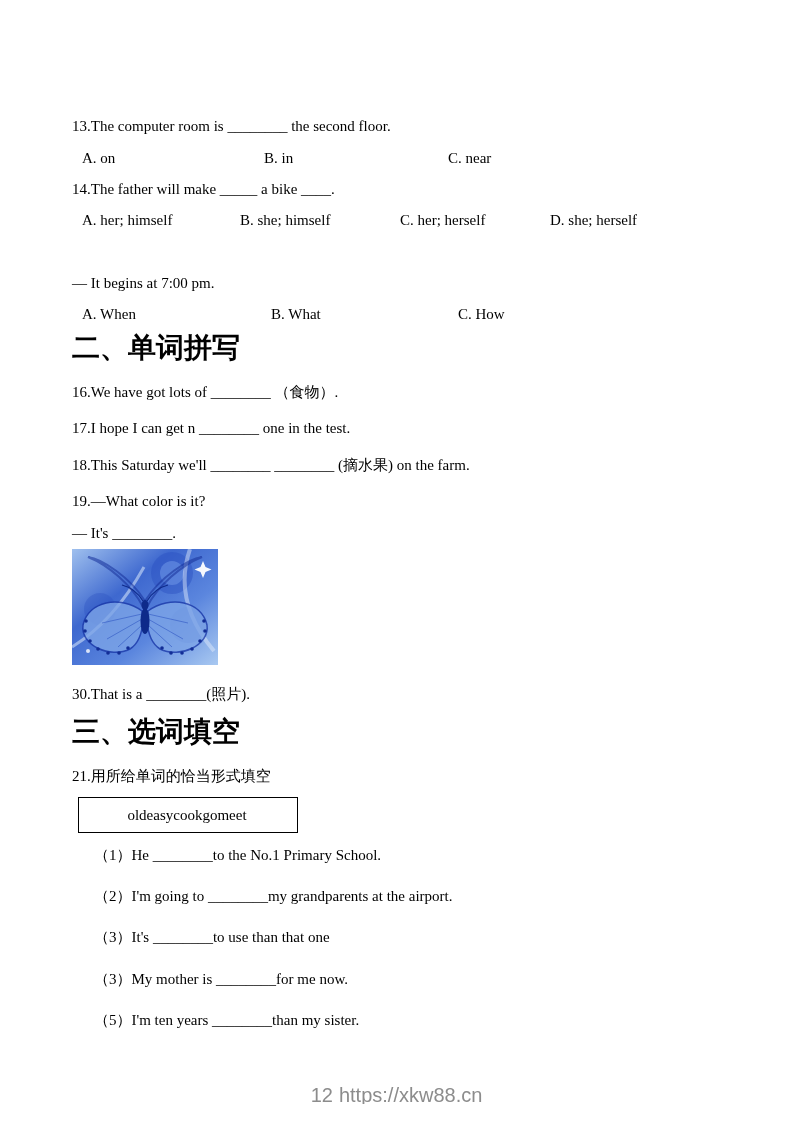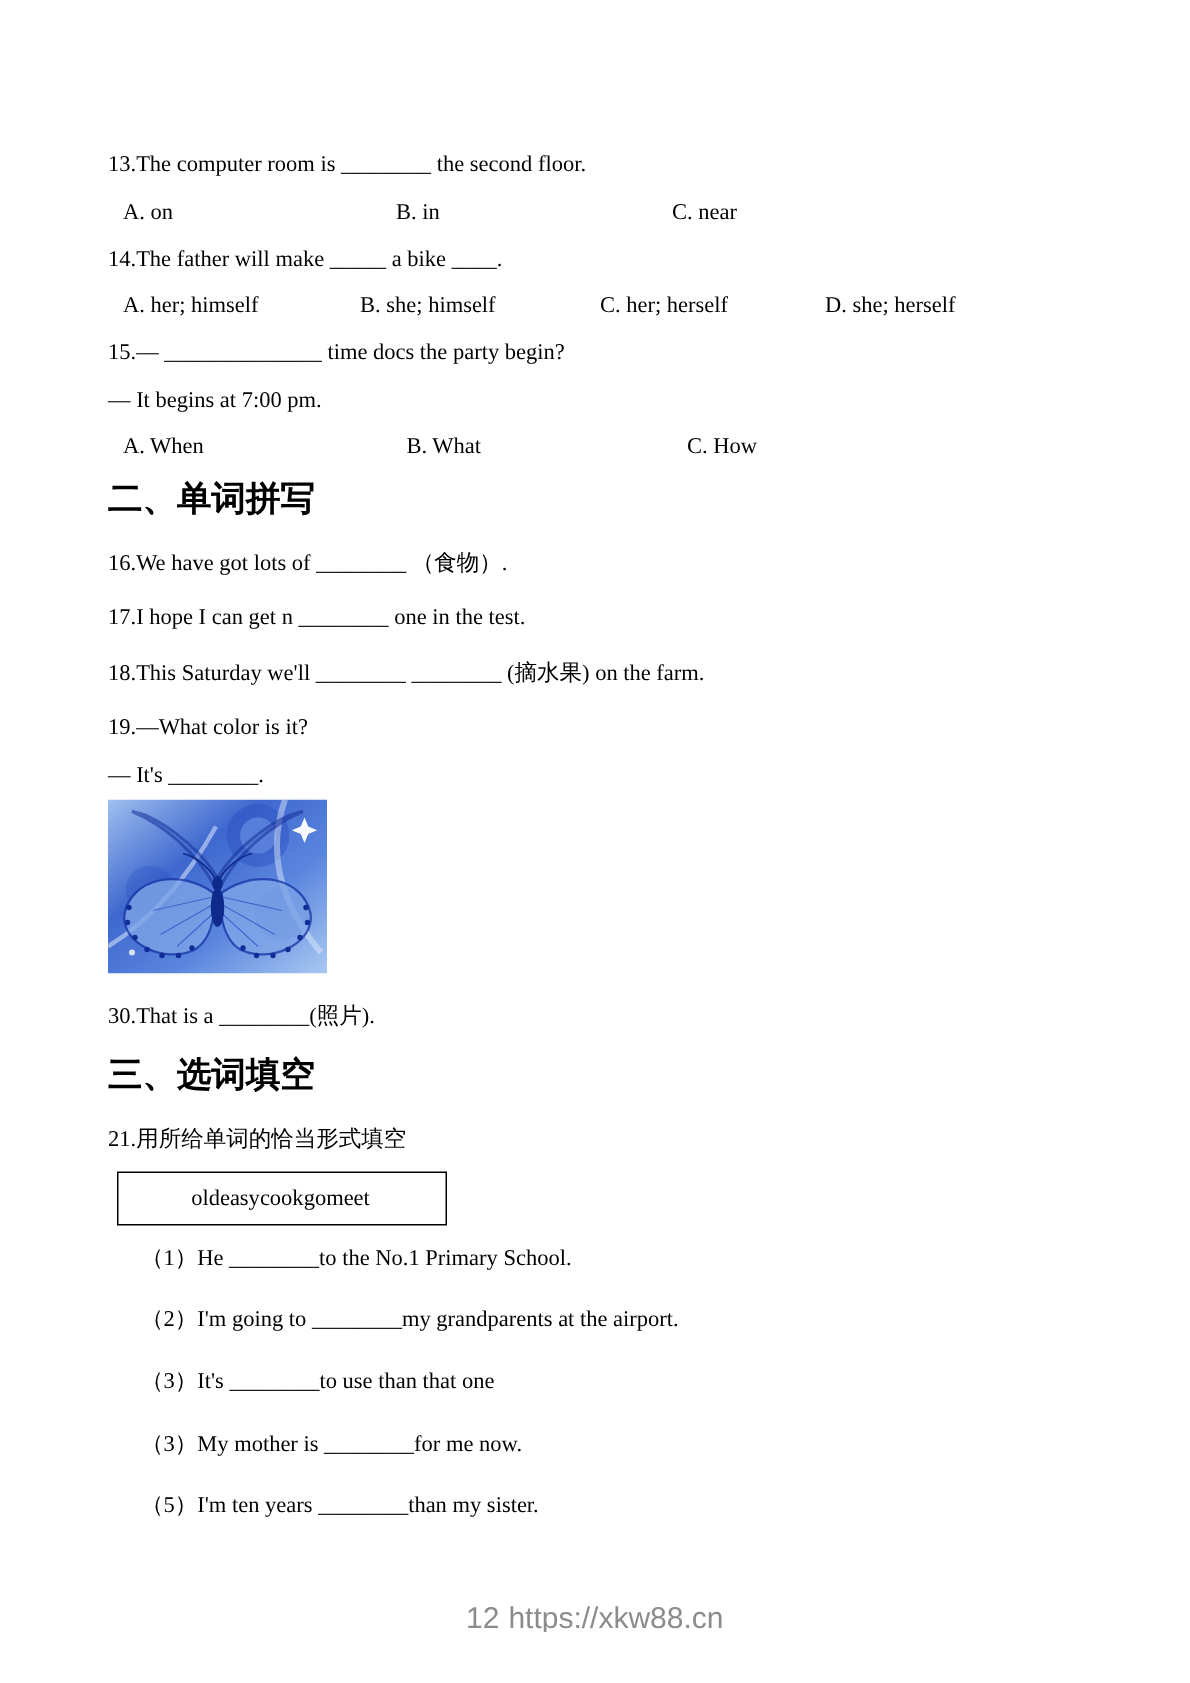--- a/index.html
+++ b/index.html
@@ -9,20 +9,21 @@
   }
   .page {
     position: relative;
     width: 793px;
     height: 1088px;
     background: #ffffff;
     font-family: "Liberation Serif", serif;
     font-size: 15px;
     color: #000000;
     overflow: hidden;
+    margin-top: 16px;
   }
   .line {
     position: absolute;
     left: 72px;
     line-height: 17px;
     white-space: pre;
   }
   .subline {
     position: absolute;
     left: 94px;
@@ -38,21 +39,21 @@
   .optrow span {
     position: absolute;
     top: 0;
     white-space: pre;
   }
   .heading {
     position: absolute;
     left: 72px;
     font-family: "Liberation Sans", sans-serif;
     font-weight: bold;
-    font-size: 23px;
+    font-size: 28px;
     line-height: 24px;
     white-space: pre;
   }
   .wordbox {
     position: absolute;
     left: 78px;
     top: 781px;
     width: 220px;
     height: 36px;
     border: 1px solid #000000;
@@ -97,21 +98,20 @@
   </div>
 
   <div class="line" style="top:165px">14.The father will make _____ a bike ____.</div>
   <div class="optrow" style="top:196px">
     <span style="left:10px">A. her; himself</span>
     <span style="left:168px">B. she; himself</span>
     <span style="left:328px">C. her; herself</span>
     <span style="left:478px">D. she; herself</span>
   </div>
 
-  <div class="line" style="top:227px">15.— ______________ time docs the party begin?</div>
   <div class="line" style="top:259px">— It begins at 7:00 pm.</div>
   <div class="optrow" style="top:290px">
     <span style="left:10px">A. When</span>
     <span style="left:199px">B. What</span>
     <span style="left:386px">C. How</span>
   </div>
 
   <div class="heading" style="top:320px">二、单词拼写</div>
 
   <div class="line" style="top:368px">16.We have got lots of ________ （食物）.</div>

